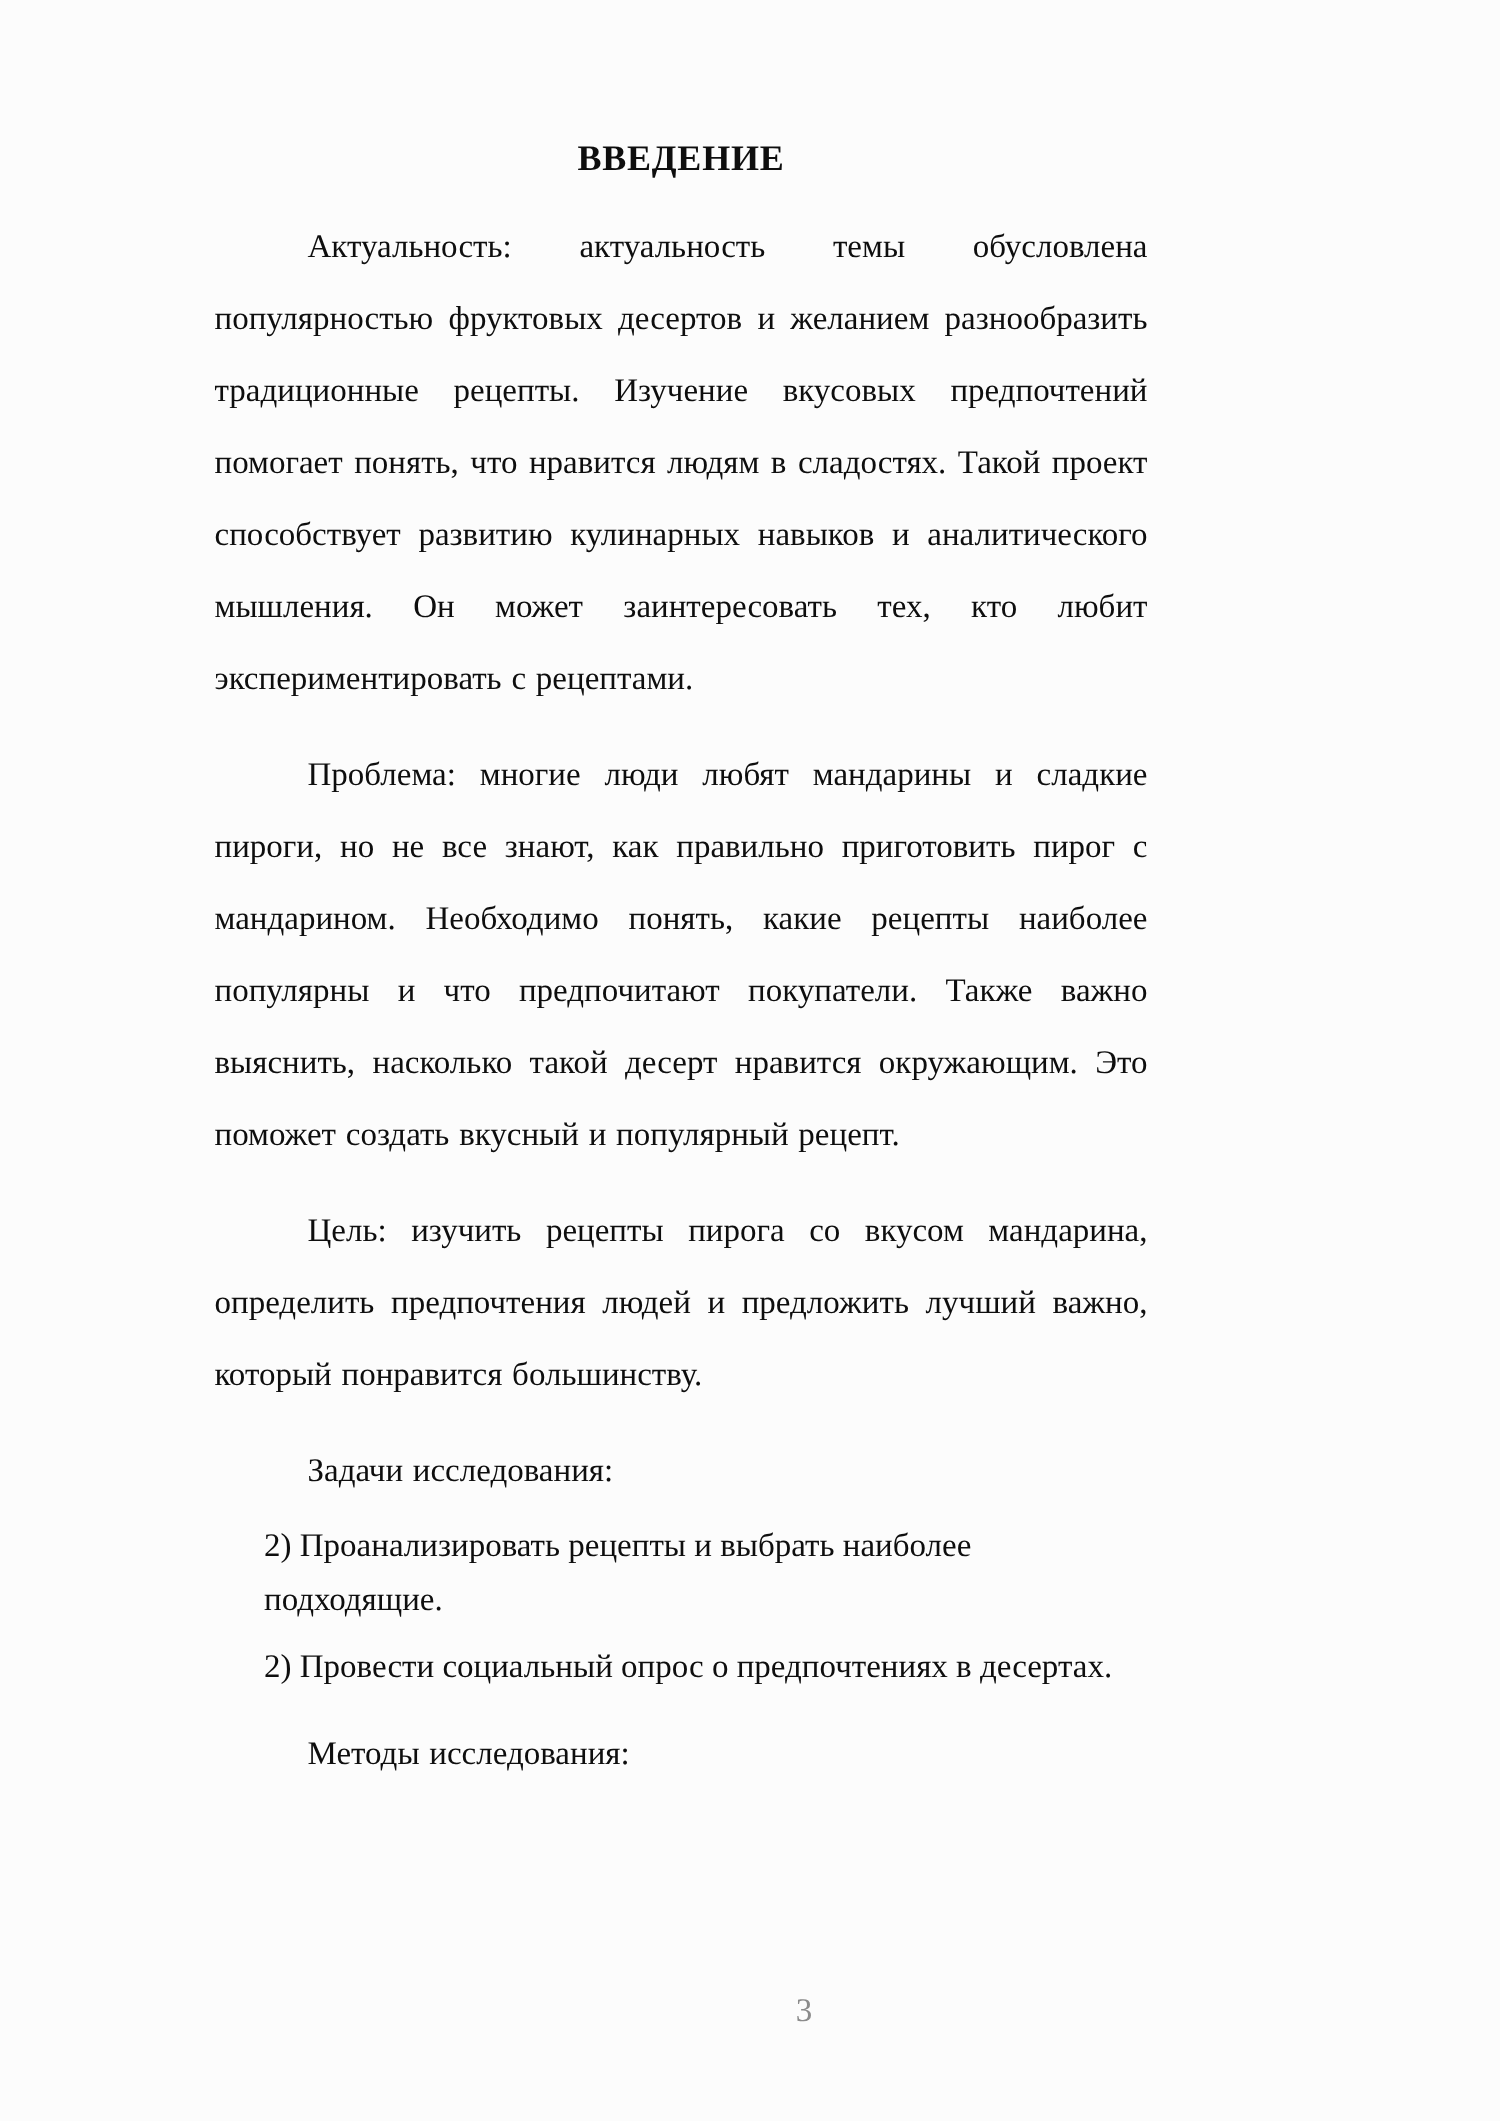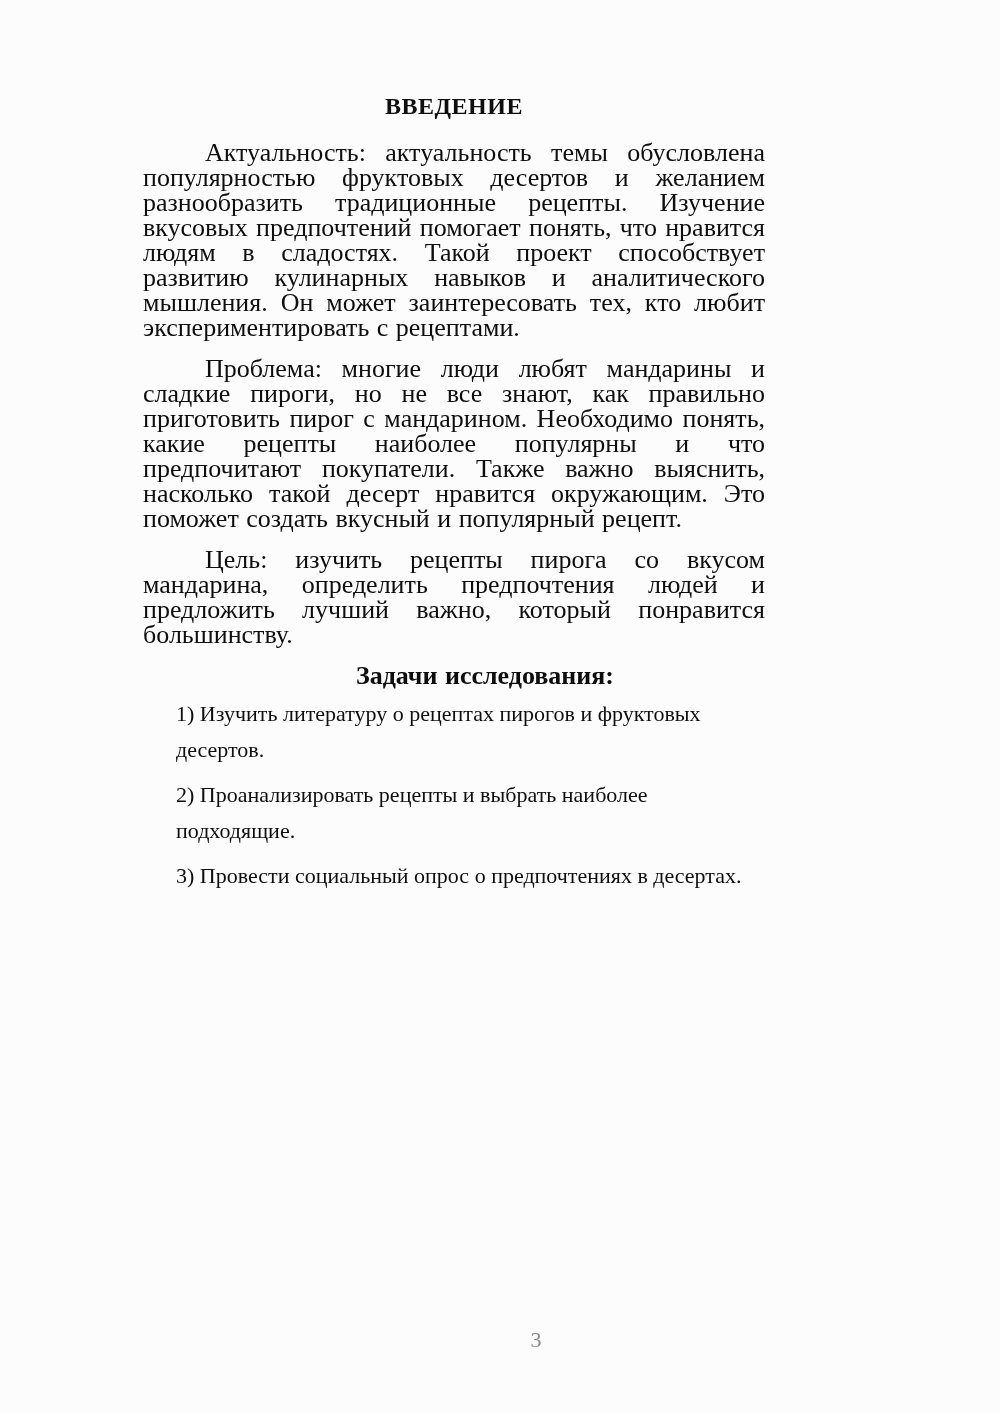--- a/index.html
+++ b/index.html
@@ -27,30 +27,29 @@
   }
   .title {
     font-size: 24px;
     font-weight: bold;
     text-align: center;
     line-height: 36px;
     margin: 0 0 13px 0;
     letter-spacing: 0.5px;
   }
   .para {
-    font-size: 26px;
-    line-height: 25px;
+    font-size: 22px;
+    line-height: 48px;
     text-align: justify;
     text-indent: 62px;
     margin: 16px 0 8px 0;
     word-spacing: 1px;
   }
   .para.no-justify {
-    text-align: center;
-    font-weight: bold;
+    text-align: left;
   }
   .task {
     font-size: 22px;
     line-height: 36.4px;
     text-align: left;
     margin: 0 0 8px 0;
     padding-left: 33px;
   }
   .page-number {
     position: absolute;
@@ -71,27 +70,27 @@
   <h1 class="title">ВВЕДЕНИЕ</h1>
 
   <p class="para">Актуальность: актуальность темы обусловлена популярностью фруктовых десертов и желанием разнообразить традиционные рецепты. Изучение вкусовых предпочтений помогает понять, что нравится людям в сладостях. Такой проект способствует развитию кулинарных навыков и аналитического мышления. Он может заинтересовать тех, кто любит экспериментировать с рецептами.</p>
 
   <p class="para">Проблема: многие люди любят мандарины и сладкие пироги, но не все знают, как правильно приготовить пирог с мандарином. Необходимо понять, какие рецепты наиболее популярны и что предпочитают покупатели. Также важно выяснить, насколько такой десерт нравится окружающим. Это поможет создать вкусный и популярный рецепт.</p>
 
   <p class="para">Цель: изучить рецепты пирога со вкусом мандарина, определить предпочтения людей и предложить лучший важно, который понравится большинству.</p>
 
   <p class="para no-justify">Задачи исследования:</p>
 
-  <p class="task">1) Изучить литературу о рецептах пирогов и фруктовых десертов.</p>
 
   <p class="task">2) Проанализировать рецепты и выбрать наиболее подходящие.</p>
 
-  <p class="task">3) Провести социальный опрос о предпочтениях в десертах.</p>
+  <p class="task">2) Провести социальный опрос о предпочтениях в десертах.</p>
 
 
 
 
 
 
+  <p class="para no-justify">Методы исследования:</p>
 
 </div>
 
 <div class="page-number">3</div>
 
 </body></html>

